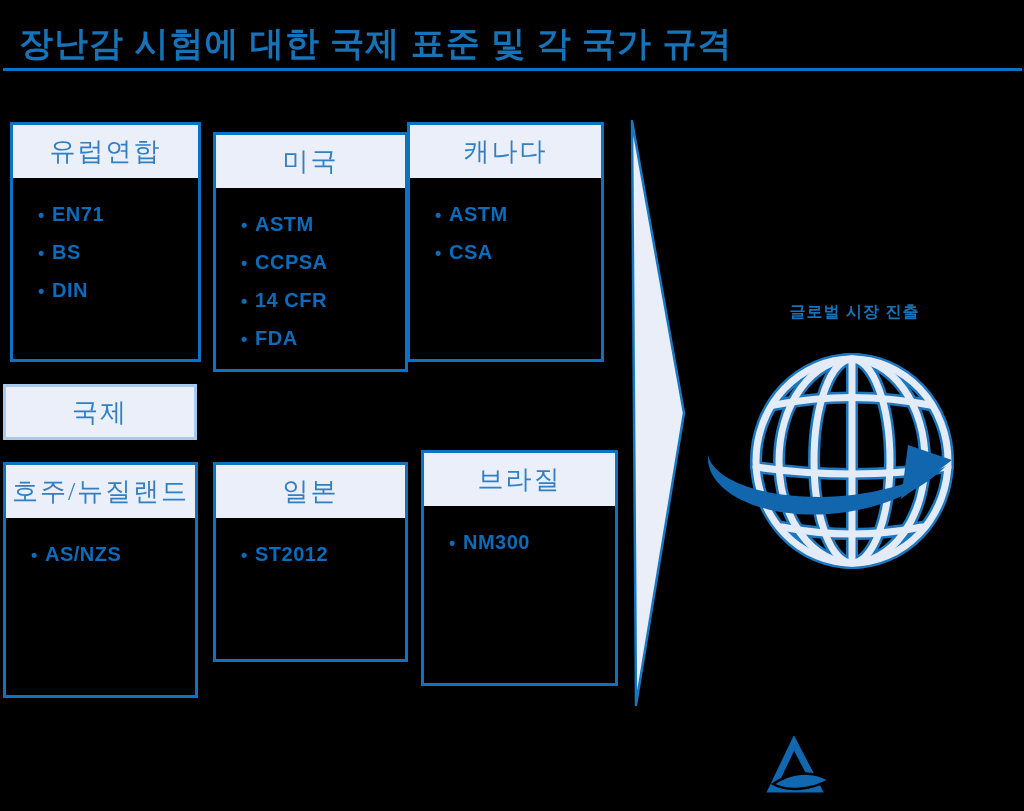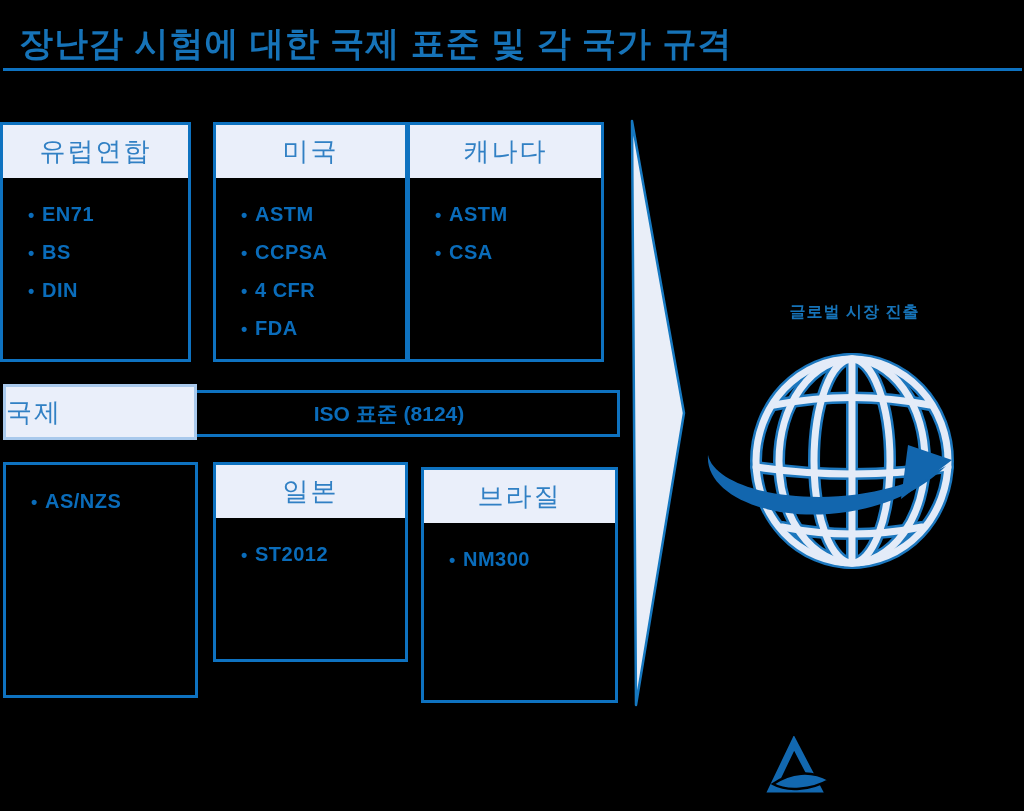--- a/index.html
+++ b/index.html
@@ -26,26 +26,26 @@
   }
   #title-rule{
     position:absolute;left:3px;top:68px;width:1019px;height:3px;
     background:var(--accent);
   }
   
   .box{
     position:absolute;box-sizing:border-box;border:3px solid var(--accent);
     background:transparent;
   }
-  .pos-eu{left:0;top:122px;width:191px;height:240px}
-  .pos-us{left:213px;top:122px;width:195px;height:240px}
+  .pos-eu{left:10px;top:122px;width:191px;height:240px}
+  .pos-us{left:213px;top:132px;width:195px;height:240px}
   .pos-ca{left:407px;top:122px;width:197px;height:240px}
   .pos-au{left:3px;top:462px;width:195px;height:236px}
   .pos-jp{left:213px;top:462px;width:195px;height:200px}
-  .pos-br{left:421px;top:467px;width:197px;height:236px}
+  .pos-br{left:421px;top:450px;width:197px;height:236px}
   .box-header{
     height:53px;background:var(--panel);
     display:flex;align-items:center;justify-content:center;
     font-family:"Liberation Serif", serif;
     font-size:26px;color:var(--header-text);letter-spacing:2px;
   }
   .box-body{padding:25px 0 0 25px;}
   .bullet-item{
     display:flex;align-items:baseline;margin-bottom:15px;
     font-size:20px;font-weight:bold;color:var(--item-text);letter-spacing:0.5px;
@@ -55,21 +55,21 @@
   #iso-box{
     position:absolute;left:158px;top:390px;width:462px;height:47px;
     box-sizing:border-box;border:3px solid var(--accent);
     display:flex;align-items:center;justify-content:center;
     font-size:21px;font-weight:bold;color:var(--item-text);
   }
   #gukje-box{
     position:absolute;left:3px;top:384px;width:194px;height:56px;
     box-sizing:border-box;border:3px solid var(--light-border);
     background:var(--panel);z-index:2;
-    display:flex;align-items:center;
+    display:flex;align-items:center;justify-content:center;
     font-family:"Liberation Serif", serif;
     font-size:26px;color:var(--header-text);letter-spacing:2px;
   }
   
   #flow-arrow-svg{position:absolute;left:618px;top:110px;}
   #result-caption{
     position:absolute;left:742px;top:302px;width:225px;
     text-align:center;font-size:16px;font-weight:bold;
     color:var(--title-blue);letter-spacing:1px;
   }
@@ -108,21 +108,21 @@
           <div class="bullet-item">
             <span class="dot">•</span>
             <span>ASTM</span>
           </div>
           <div class="bullet-item">
             <span class="dot">•</span>
             <span>CCPSA</span>
           </div>
           <div class="bullet-item">
             <span class="dot">•</span>
-            <span>4 CFR</span>
+            <span>14 CFR</span>
           </div>
           <div class="bullet-item">
             <span class="dot">•</span>
             <span>FDA</span>
           </div>
         </div>
       </div>
       <div class="box pos-ca">
         <div class="box-header">캐나다</div>
         <div class="box-body">
@@ -130,20 +130,21 @@
             <span class="dot">•</span>
             <span>ASTM</span>
           </div>
           <div class="bullet-item">
             <span class="dot">•</span>
             <span>CSA</span>
           </div>
         </div>
       </div>
       <div class="box pos-au">
+        <div class="box-header">호주/뉴질랜드</div>
         <div class="box-body">
           <div class="bullet-item">
             <span class="dot">•</span>
             <span>AS/NZS</span>
           </div>
         </div>
       </div>
       <div class="box pos-jp">
         <div class="box-header">일본</div>
         <div class="box-body">
@@ -157,23 +158,20 @@
         <div class="box-header">브라질</div>
         <div class="box-body">
           <div class="bullet-item">
             <span class="dot">•</span>
             <span>NM300</span>
           </div>
         </div>
       </div>
     </div>
 
-  <div id="iso-box">
-    <span>ISO 표준 (8124)</span>
-  </div>
   <div id="gukje-box">
     <span>국제</span>
   </div>
 
   <svg id="flow-arrow-svg" width="80" height="606" viewBox="0 0 80 606">
     <polygon points="14,11 66,303 18,595" fill="#e9eef8" stroke="#1678c0" stroke-width="2.5" stroke-linejoin="round"></polygon>
   </svg>
 
   <div id="result-caption">글로벌 시장 진출</div>
 

